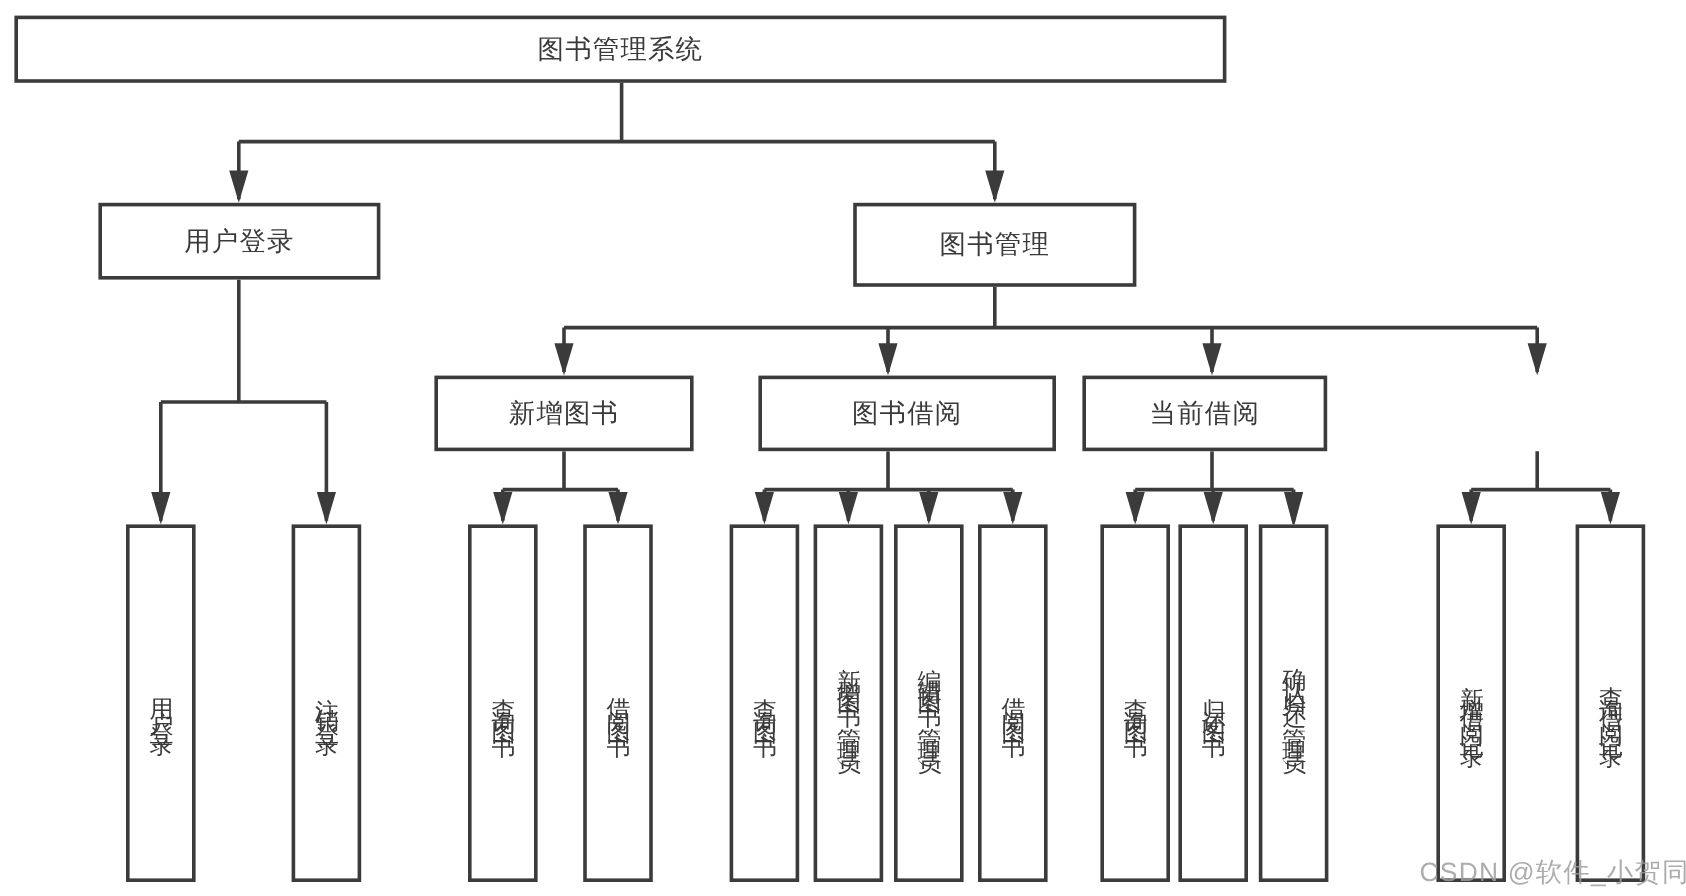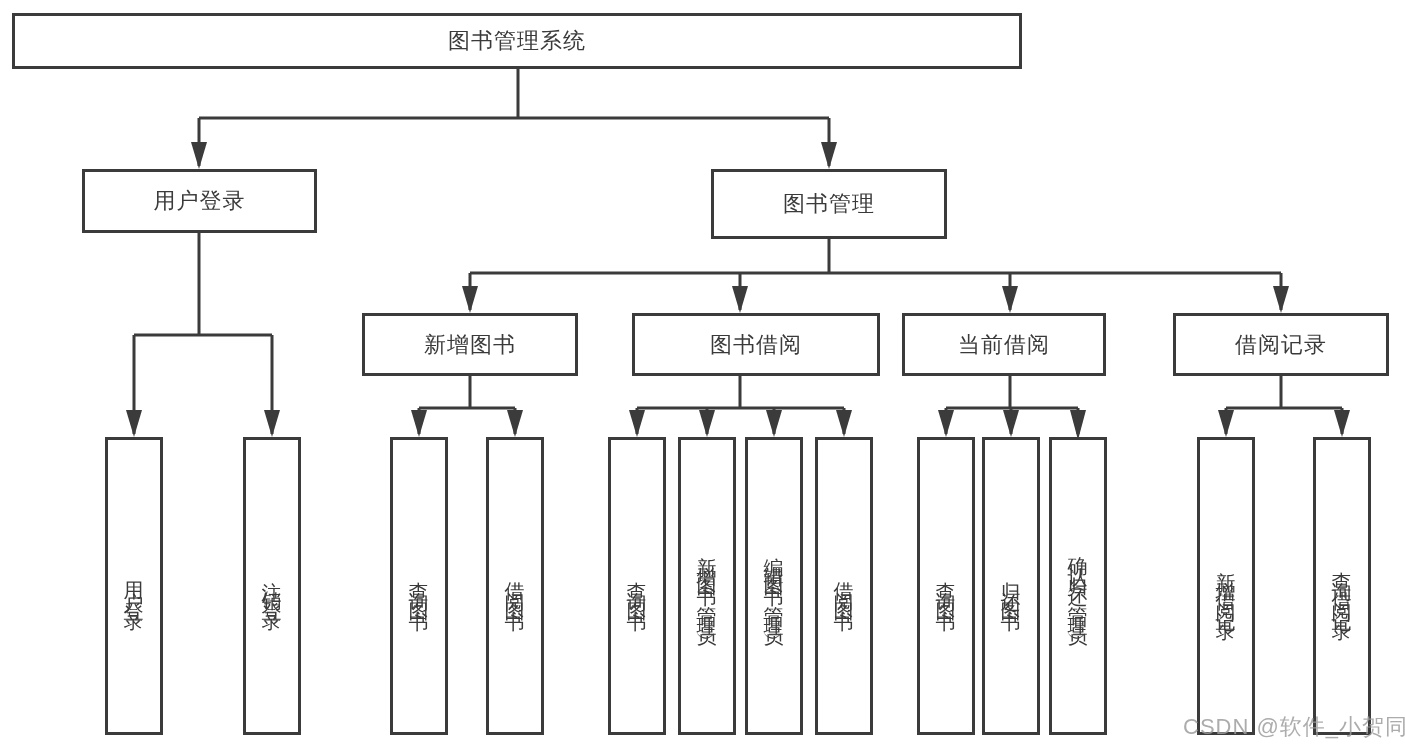--- a/index.html
+++ b/index.html
@@ -90,21 +90,20 @@
   </svg>
 
   <div class="box h-box root-box">图书管理系统</div>
 
   <div class="box h-box" style="left:82px; top:169px; width:235px; height:64px;">用户登录</div>
   <div class="box h-box" style="left:711px; top:169px; width:236px; height:70px;">图书管理</div>
 
   <div class="box h-box" style="left:362px; top:313px; width:216px; height:63px;">新增图书</div>
   <div class="box h-box" style="left:632px; top:313px; width:248px; height:63px;">图书借阅</div>
   <div class="box h-box" style="left:902px; top:313px; width:204px; height:63px;">当前借阅</div>
-  <div class="box h-box" style="left:1173px; top:313px; width:216px; height:63px;">借阅记录</div>
 
   <div class="box leaf" style="left:105px;">用户登录</div>
   <div class="box leaf" style="left:243px;">注销登录</div>
 
   <div class="box leaf" style="left:390px;">查询图书</div>
   <div class="box leaf" style="left:486px;">借阅图书</div>
 
   <div class="box leaf" style="left:608px;">查询图书</div>
   <div class="box leaf" style="left:678px;">新增图书（管理员）</div>
   <div class="box leaf" style="left:745px;">编辑图书（管理员）</div>

